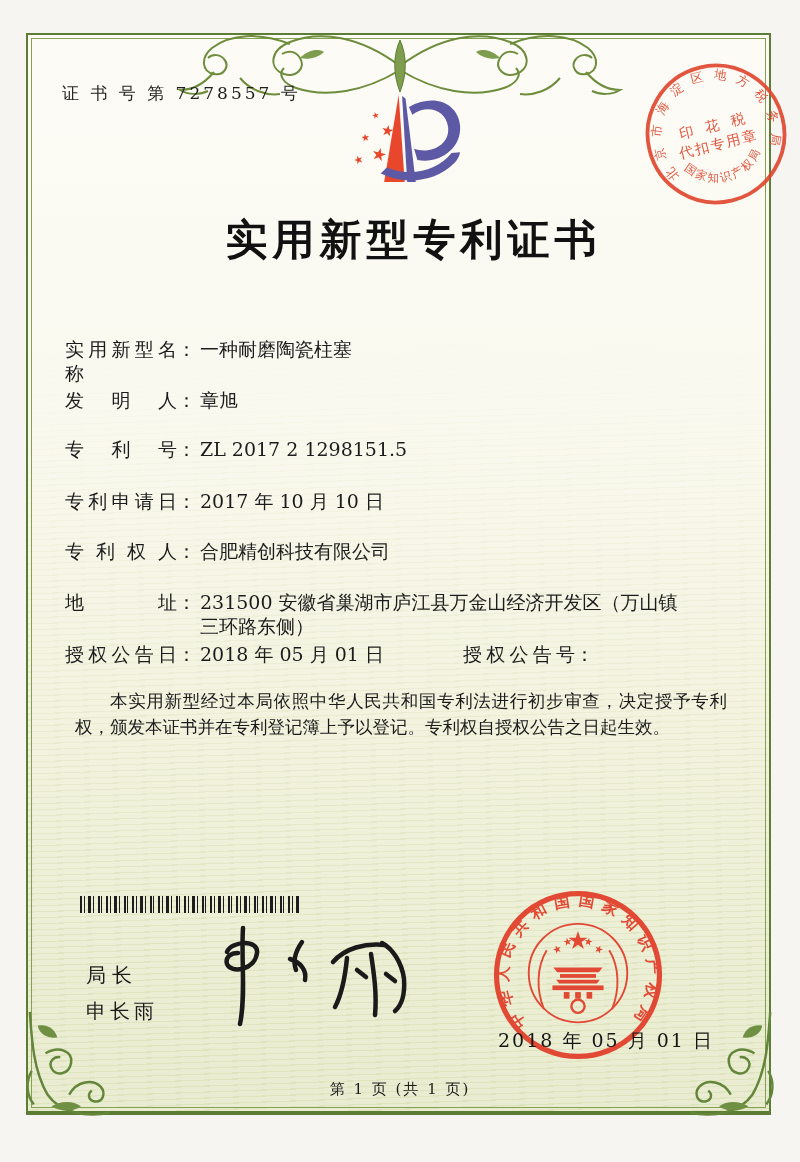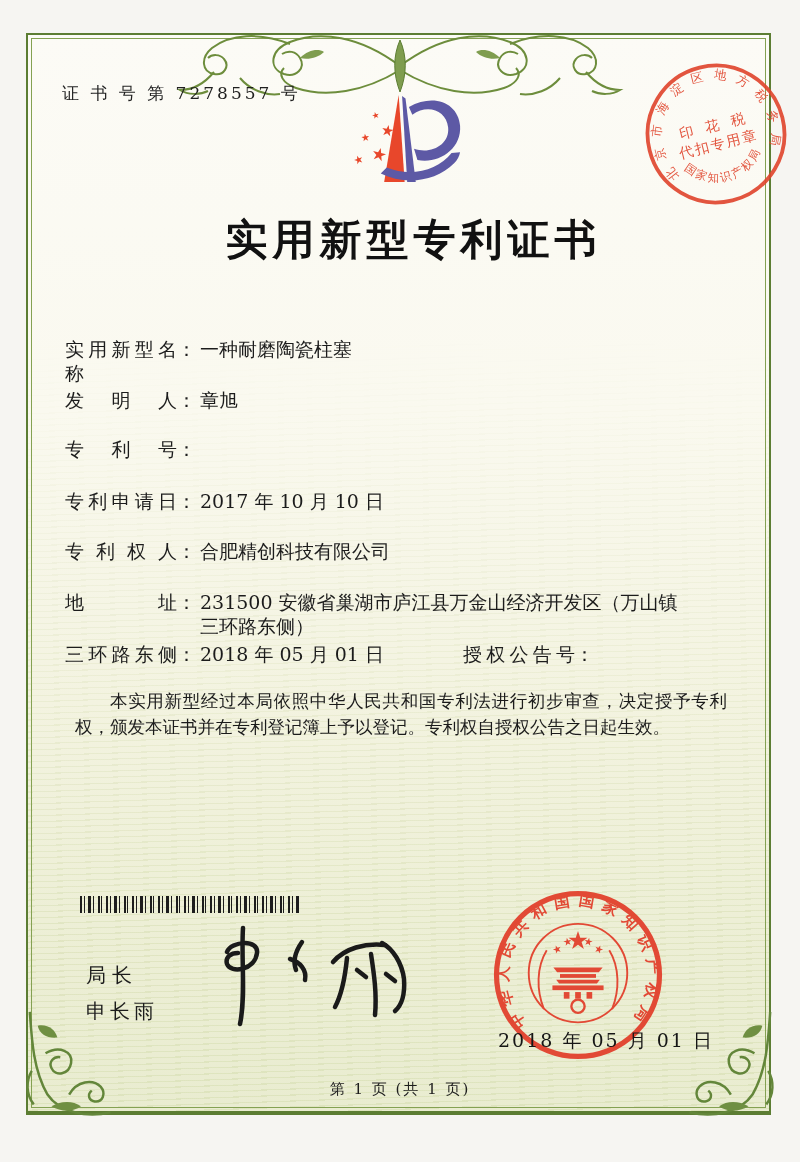--- a/index.html
+++ b/index.html
@@ -178,39 +178,40 @@
       <span class="fvalue">一种耐磨陶瓷柱塞</span>
     </div>
     <div class="field" style="top:388px">
       <span class="flabel">发明人</span>
       <span class="fcolon">：</span>
       <span class="fvalue">章旭</span>
     </div>
     <div class="field" style="top:437px">
       <span class="flabel">专利号</span>
       <span class="fcolon">：</span>
+      <span class="fvalue">ZL 2017 2 1298151.5</span>
     </div>
     <div class="field" style="top:489px">
       <span class="flabel">专利申请日</span>
       <span class="fcolon">：</span>
       <span class="fvalue">2017 年 10 月 10 日</span>
     </div>
     <div class="field" style="top:539px">
       <span class="flabel">专利权人</span>
       <span class="fcolon">：</span>
       <span class="fvalue">合肥精创科技有限公司</span>
     </div>
     <div class="field" style="top:590px">
       <span class="flabel">地址</span>
       <span class="fcolon">：</span>
       <span class="fvalue">231500 安徽省巢湖市庐江县万金山经济开发区（万山镇
 三环路东侧）</span>
     </div>
     <div class="field" style="top:642px;width:676px">
-      <span class="flabel">三环路东侧</span>
+      <span class="flabel">授权公告日</span>
       <span class="fcolon">：</span>
       <span class="fvalue">2018 年 05 月 01 日</span>
       <span class="grant2">
         <span class="flabel">授权公告号</span>
         <span class="fcolon">：</span>
       </span>
     </div>
   </div>
 
   <div class="body-text">

